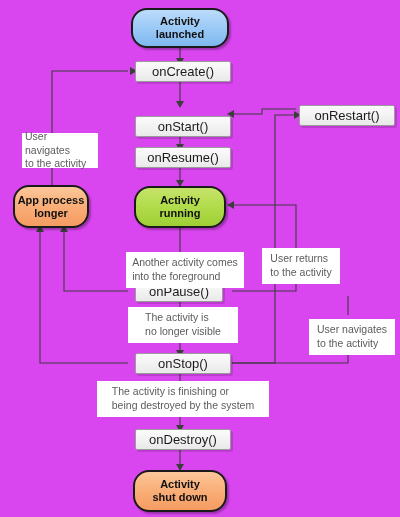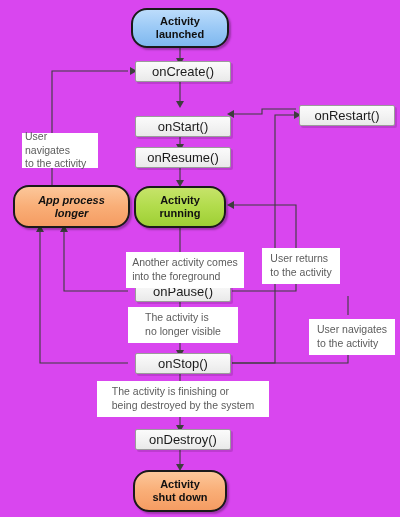--- a/index.html
+++ b/index.html
@@ -156,21 +156,21 @@
     </div>
   </div>
 
   <div class="node state green" style="left:134px; top:186px; width:92px; height:42px;">
     <div>
       <span>Activity</span><br>
       <span>running</span>
     </div>
   </div>
 
-  <div class="node state orange" style="left:13px; top:185px; width:117px; height:43px;font-style:italic;">
+  <div class="node state orange" style="left:13px; top:185px; width:76px; height:43px;">
     <div>
       <span>App process</span><br>
       <span>longer</span>
     </div>
   </div>
 
   <div class="node state orange" style="left:133px; top:470px; width:94px; height:42px;">
     <div>
       <span>Activity</span><br>
       <span>shut down</span>
@@ -178,21 +178,21 @@
   </div>
 
   <div class="node method" style="left:135px; top:61px; width:96px; height:21px;">onCreate()</div>
 
   <div class="node method" style="left:135px; top:116px; width:96px; height:21px;">onStart()</div>
 
   <div class="node method" style="left:135px; top:147px; width:96px; height:21px;">onResume()</div>
 
   <div class="node method" style="left:299px; top:105px; width:96px; height:21px;text-align:center;">onRestart()</div>
 
-  <div class="node method" style="left:135px; top:281px; width:96px; height:21px;">onPause()</div>
+  <div class="node method" style="left:135px; top:281px; width:88px; height:21px;">onPause()</div>
 
   <div class="node method" style="left:135px; top:429px; width:96px; height:21px;">onDestroy()</div>
 
   <div class="node method" style="left:135px; top:353px; width:96px; height:21px;">onStop()</div>
 
   <div class="note" style="left:22px; top:133px; width:76px; height:35px;">
     <div>
       <span>User navigates</span><br>
       <span>to the activity</span>
     </div>

